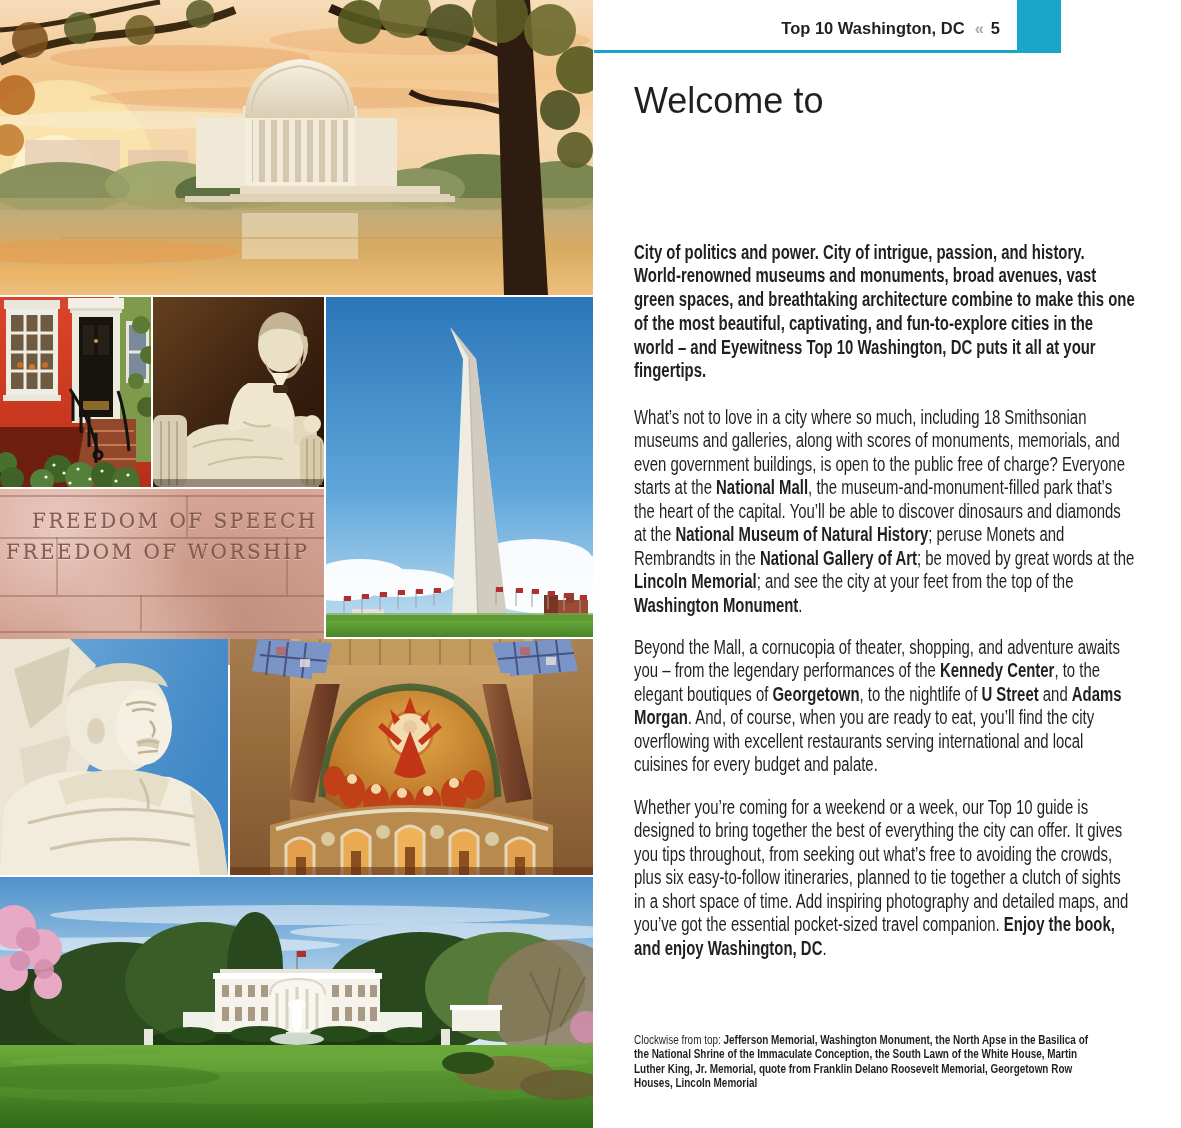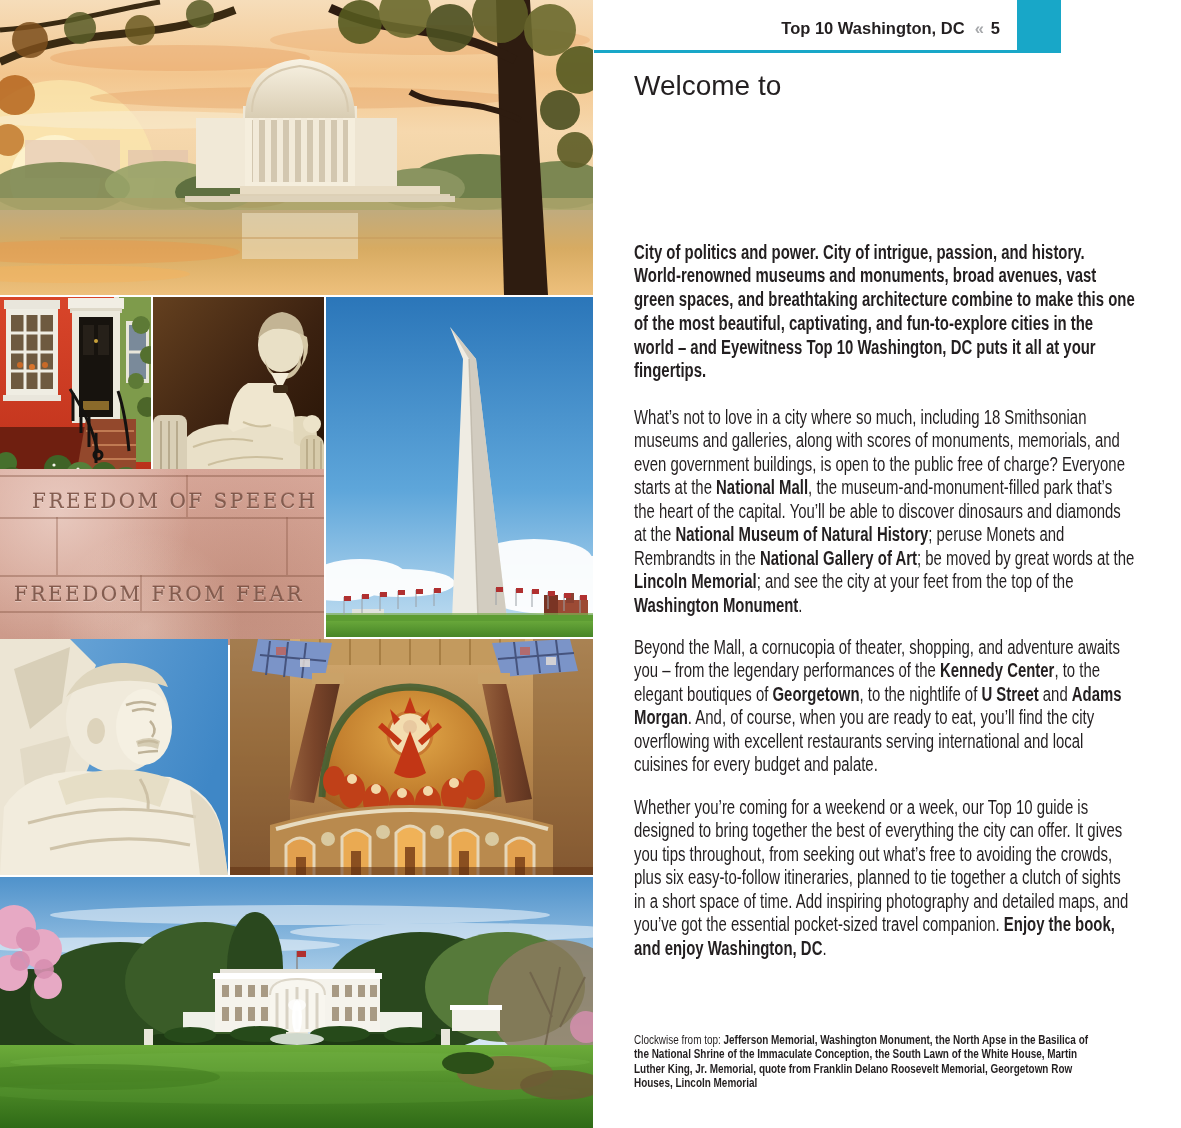--- a/index.html
+++ b/index.html
@@ -4,42 +4,42 @@
 <style>
   html,body{margin:0;padding:0;background:#ffffff;}
   body{width:1181px;height:1128px;position:relative;font-family:"Liberation Sans",sans-serif;color:#231f20;overflow:hidden;}
   .ph{position:absolute;overflow:hidden;background:#ddd;}
   .ph svg{display:block;}
   
   #c-jefferson {left:0;   top:0;   width:593px;height:295px;}
   #c-houses    {left:0;   top:297px;width:151px;height:190px;}
   #c-lincoln   {left:153px;top:297px;width:171px;height:190px;}
   #c-monument  {left:326px;top:297px;width:267px;height:340px;}
-  #c-stone     {left:0;   top:469px;width:324px;height:176px;}
+  #c-stone     {left:0;   top:489px;width:324px;height:176px;}
   #c-mlk       {left:0;   top:639px;width:228px;height:236px;}
   #c-basilica  {left:230px;top:639px;width:363px;height:236px;}
   #c-whitehouse{left:0;   top:877px;width:593px;height:251px;}
   
   #c-stone{background:
     radial-gradient(circle at 18% 25%, rgba(255,245,240,.45), rgba(255,255,255,0) 45%),
     radial-gradient(circle at 75% 70%, rgba(140,80,60,.18), rgba(255,255,255,0) 55%),
     radial-gradient(circle at 45% 90%, rgba(255,240,230,.35), rgba(255,255,255,0) 40%),
     linear-gradient(180deg,#d8a89a,#d2a090 60%,#cc9a8a);}
   .mortar-h{position:absolute;left:0;right:0;height:2px;background:rgba(130,82,62,.38);}
   .mortar-v{position:absolute;width:2px;background:rgba(130,82,62,.32);}
   .stone-line{position:absolute;font-family:"DejaVu Serif",serif;font-size:20px;letter-spacing:2.5px;
     color:rgba(118,78,64,.85);white-space:nowrap;
     text-shadow:0 1px 0 rgba(255,255,255,.35), 0 -1px 0 rgba(90,40,30,.25);}
   
   #right{position:absolute;left:593px;top:0;width:468px;height:1128px;background:#fff;border-radius:13px;}
   #hdr-text{position:absolute;top:19px;right:61px;font-size:16.5px;font-weight:700;white-space:nowrap;}
   #hdr-text .chev{font-weight:700;margin:0 7px 0 10px;}
   #hdr-rule{position:absolute;top:50px;left:1px;right:44px;height:3px;}
   #hdr-corner{position:absolute;top:0;right:0;width:44px;height:53px;}
-  #kicker{position:absolute;top:70px;left:41px;font-size:28px;font-weight:500;letter-spacing:0;}
+  #kicker{position:absolute;top:80px;left:41px;font-size:36px;font-weight:500;letter-spacing:0;}
   #title{position:absolute;top:102px;left:41px;font-size:55px;font-weight:700;letter-spacing:-1.2px;}
   .tx{position:absolute;left:41px;width:655px;transform:scaleX(.765);transform-origin:0 0;
       font-size:19.5px;line-height:23.5px;}
   #intro{top:221px;font-weight:700;line-height:23.8px;}
   #para1{top:386px;}
   #para2{top:616px;}
   #para3{top:776px;}
   .tx b{font-weight:700;}
   #caption{top:1020px;width:606px;font-size:13px;line-height:14.4px;font-weight:700;}
   #caption .lead{font-weight:400;}
@@ -338,21 +338,21 @@
 <div class="ph" id="c-stone">
   <div class="mortar-h" style="top:6px"></div>
   <div class="mortar-h" style="top:48px"></div>
   <div class="mortar-h" style="top:106px"></div>
   <div class="mortar-h" style="top:142px"></div>
   <div class="mortar-v" style="left:186px;top:6px;height:42px"></div>
   <div class="mortar-v" style="left:56px;top:48px;height:58px"></div>
   <div class="mortar-v" style="left:286px;top:48px;height:58px"></div>
   <div class="mortar-v" style="left:140px;top:106px;height:36px"></div>
   <div class="stone-line" style="left:32px;top:20px">FREEDOM OF SPEECH</div>
-  <div class="stone-line" style="left:14px;top:113px">FREEDOM FROM FEAR</div>
+  <div class="stone-line" style="left:6px;top:51px">FREEDOM OF WORSHIP</div>
 </div>
 
 <div class="ph" id="c-mlk">
   <svg width="228" height="236" viewBox="0 0 228 236">
     <defs>
       <linearGradient id="kSky" x1="0" y1="0" x2="1" y2=".4">
         <stop offset="0" stop-color="#74acdb"></stop>
           <stop offset="1" stop-color="#3f87c6"></stop>
       </linearGradient>
     </defs>

